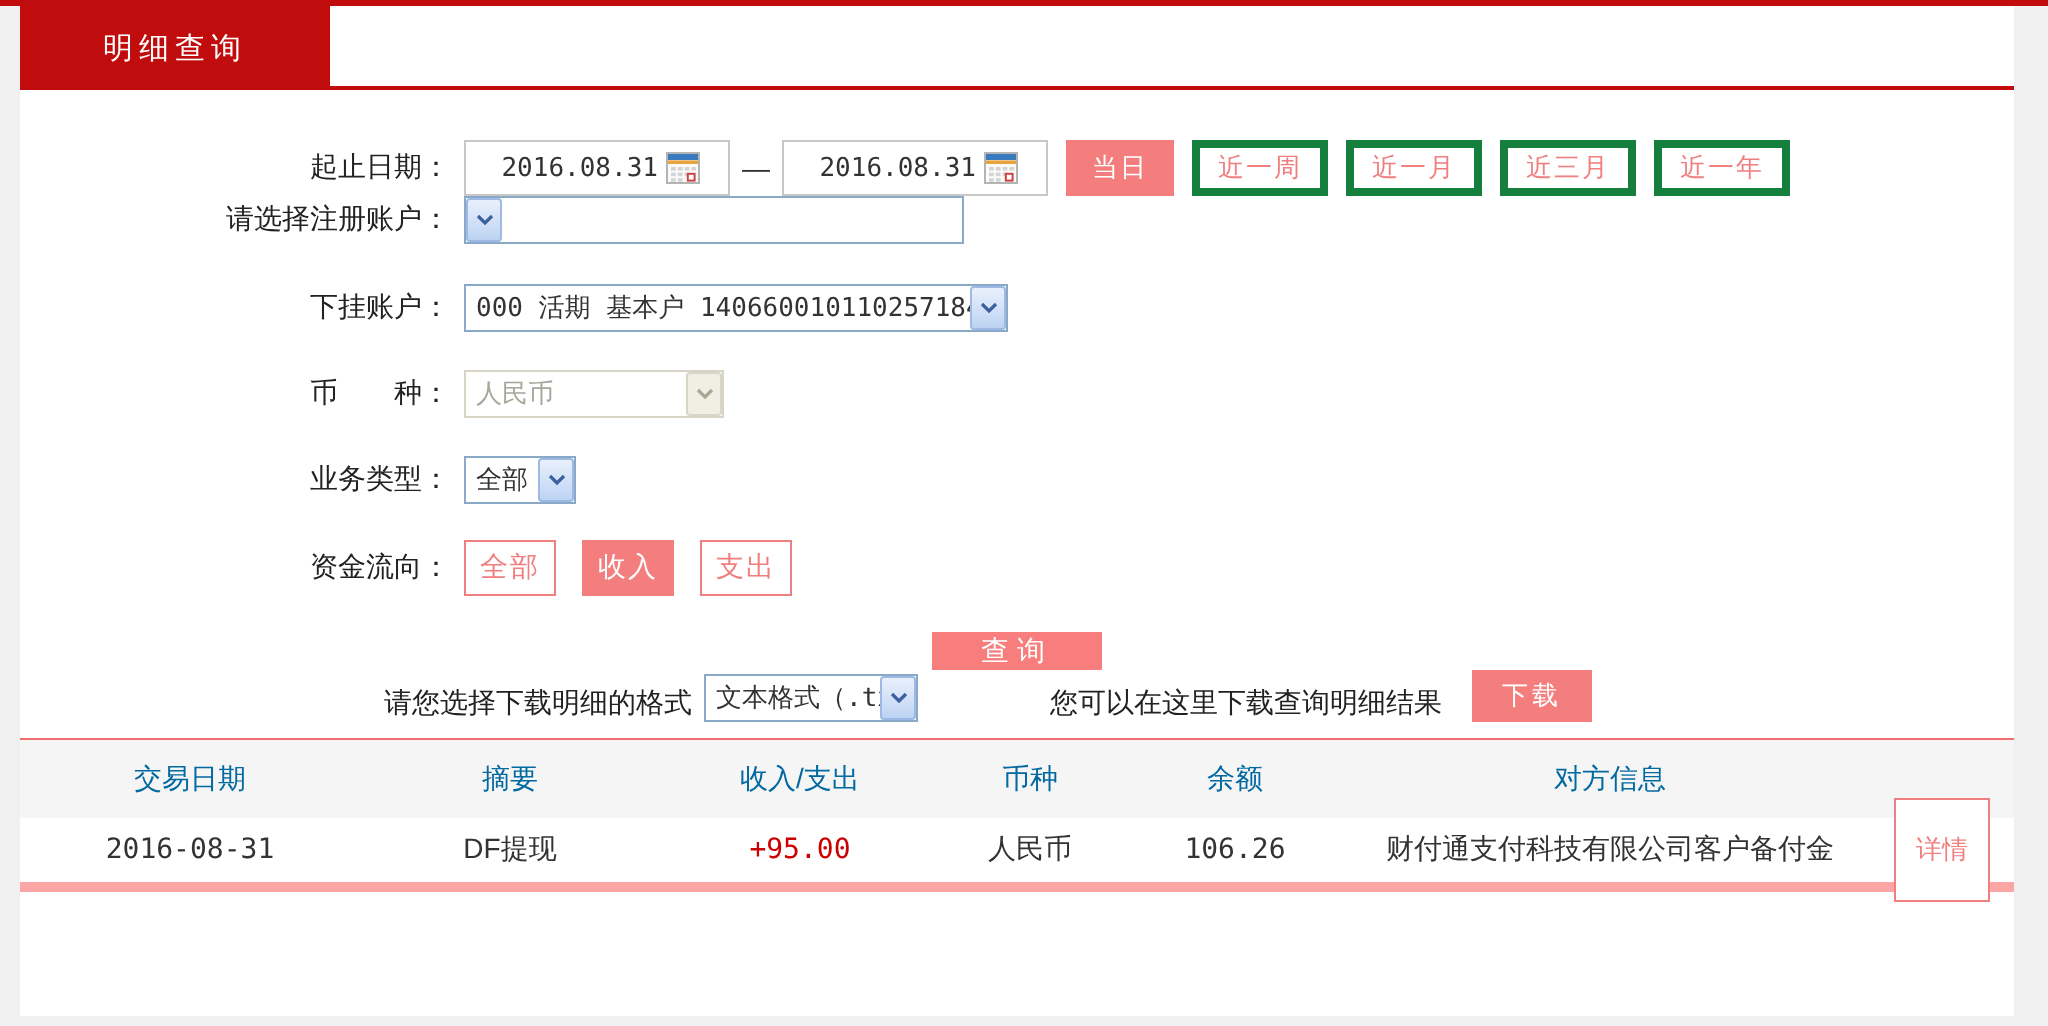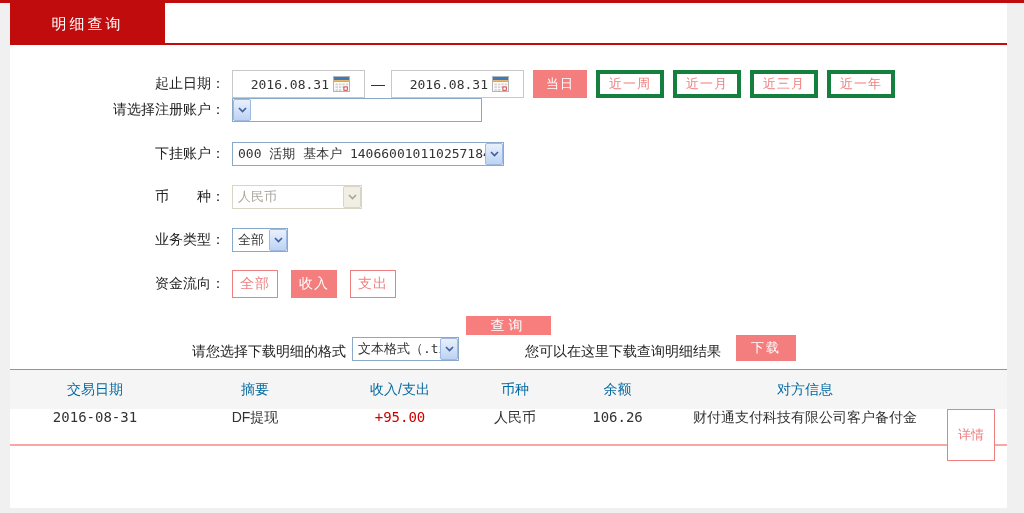--- a/index.html
+++ b/index.html
@@ -111,21 +111,21 @@
 
   .result-sep { margin-top:8px; border-top:1px solid #ef6f6f; }
 
   
   .tbl-header {
     height:39px; background:#f5f5f5; color:#0369a1; font-size:14px;
     display:flex; align-items:center;
   }
   .tbl-row {
     height:37px; background:#fff; font-size:14px; color:#333;
-    display:flex; align-items:flex-start; border-bottom:2px solid #fca5a5;
+    display:flex; align-items:center; border-bottom:5px solid #fca5a5;
   }
   .c1 { width:170px; text-align:center; flex:none; }
   .c2 { width:150px; text-align:center; flex:none; }
   .c3 { width:140px; text-align:center; flex:none; }
   .c4 { width:90px;  text-align:center; flex:none; }
   .c5 { width:115px; text-align:center; flex:none; }
   .c6 { width:260px; text-align:center; flex:none; }
   .c7 { flex:1; display:flex; align-items:center; justify-content:center; }
   .amount-in { color:#cc0000; }
   .detail-btn {

